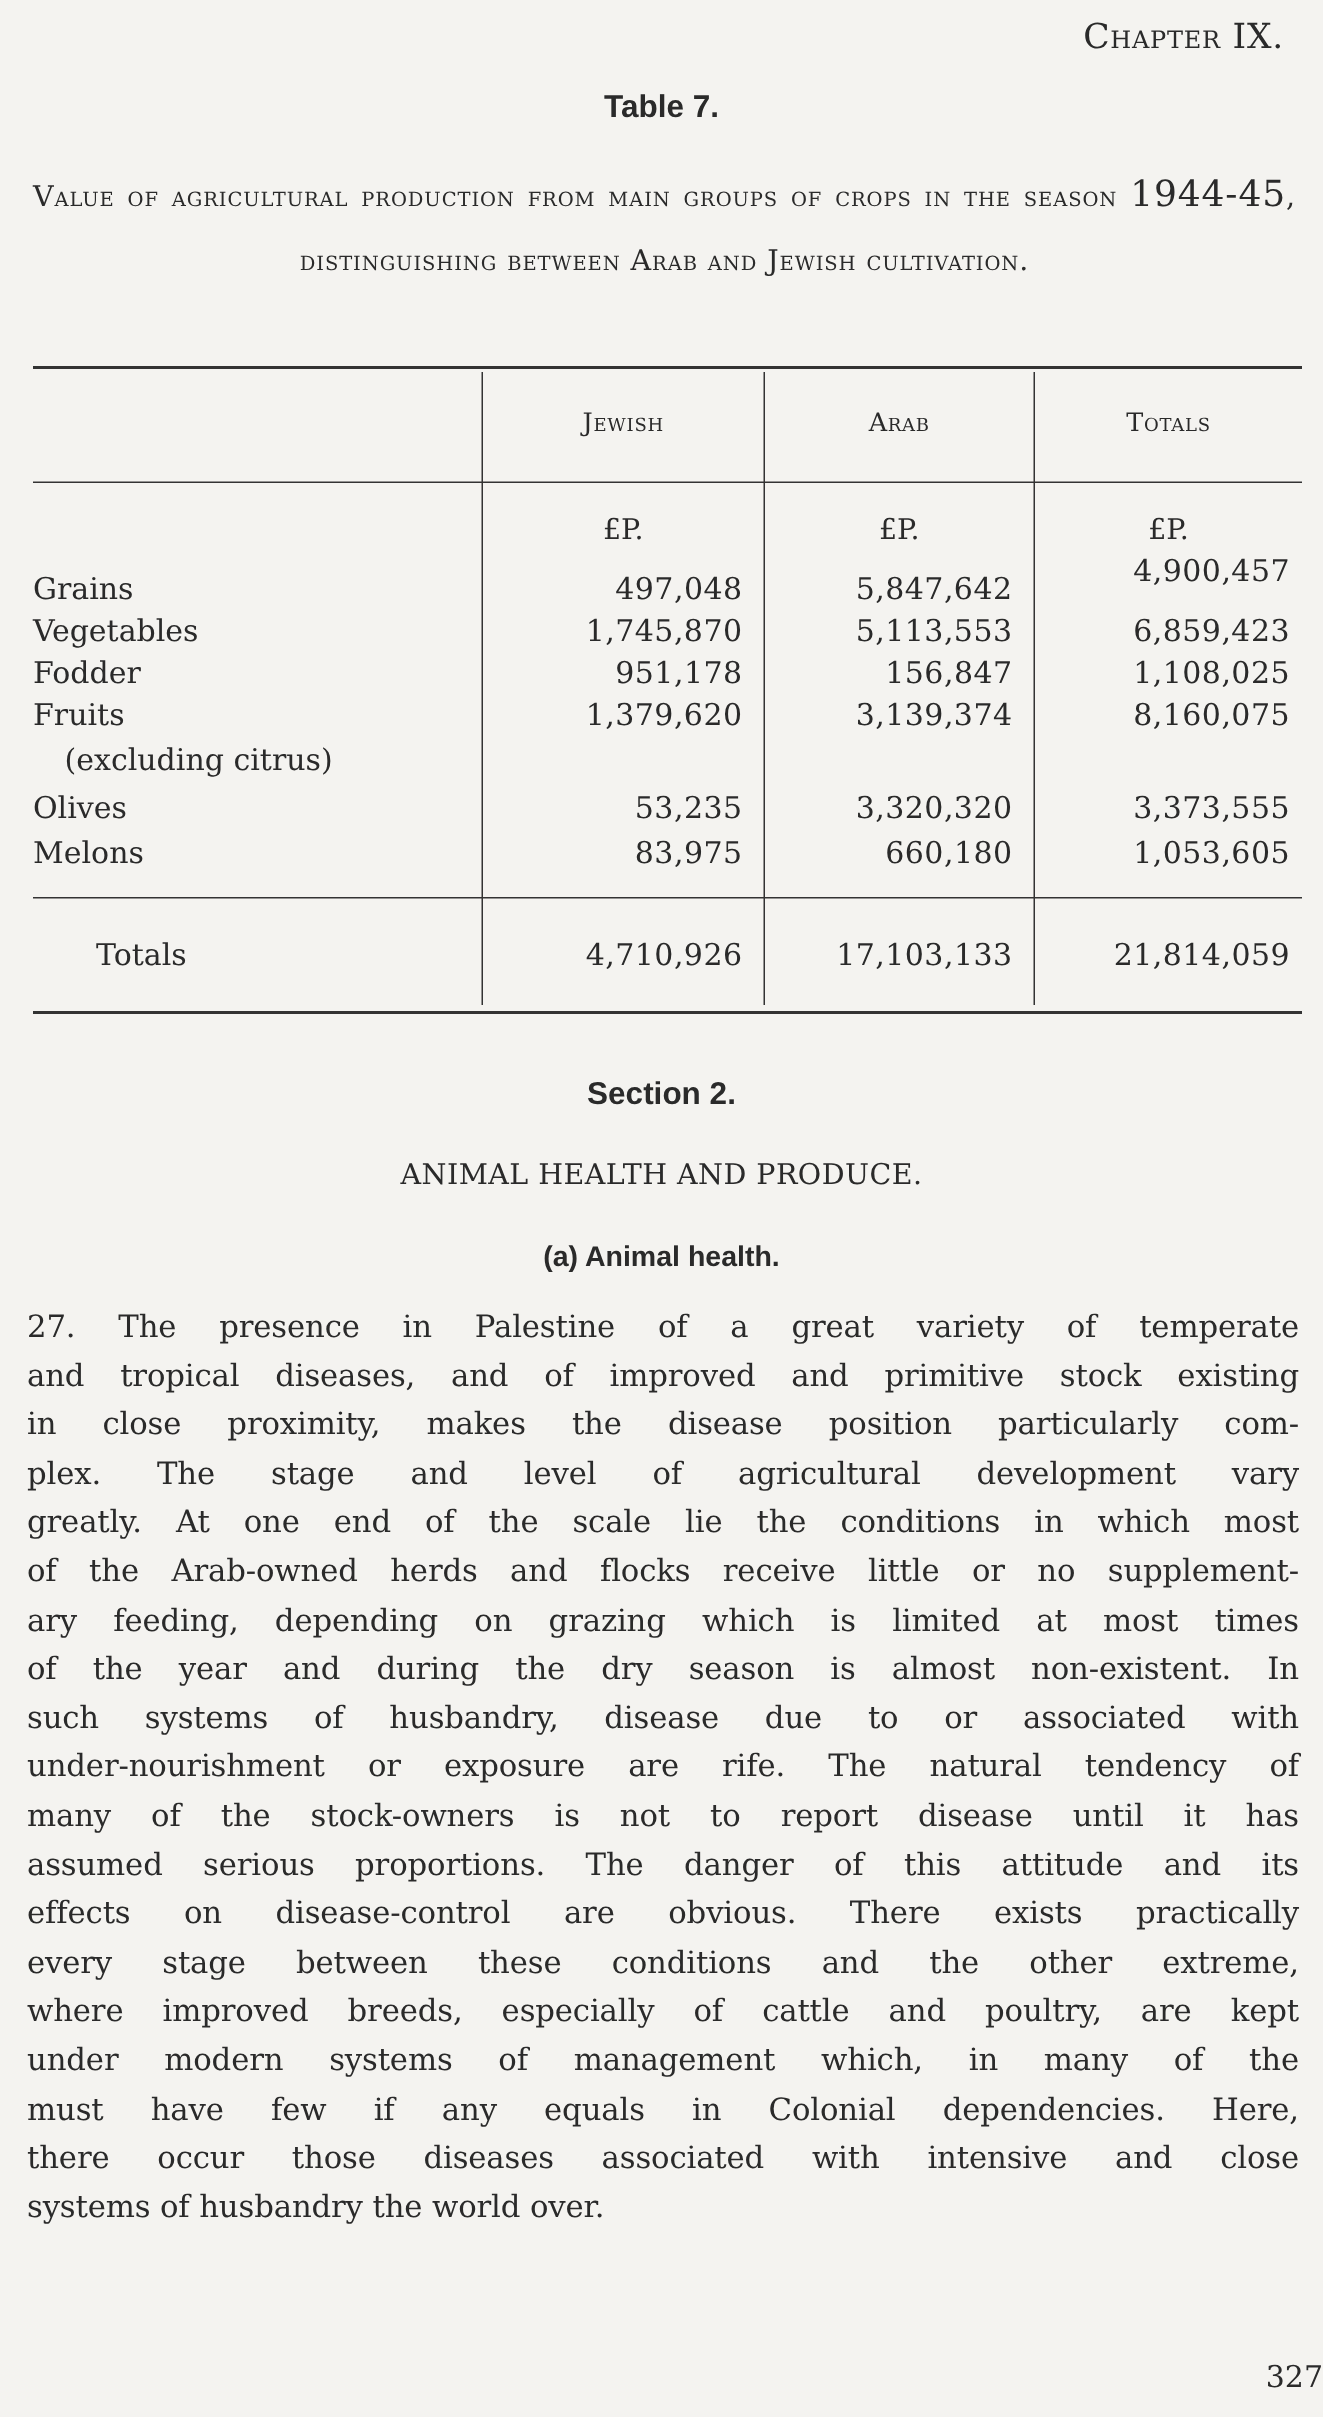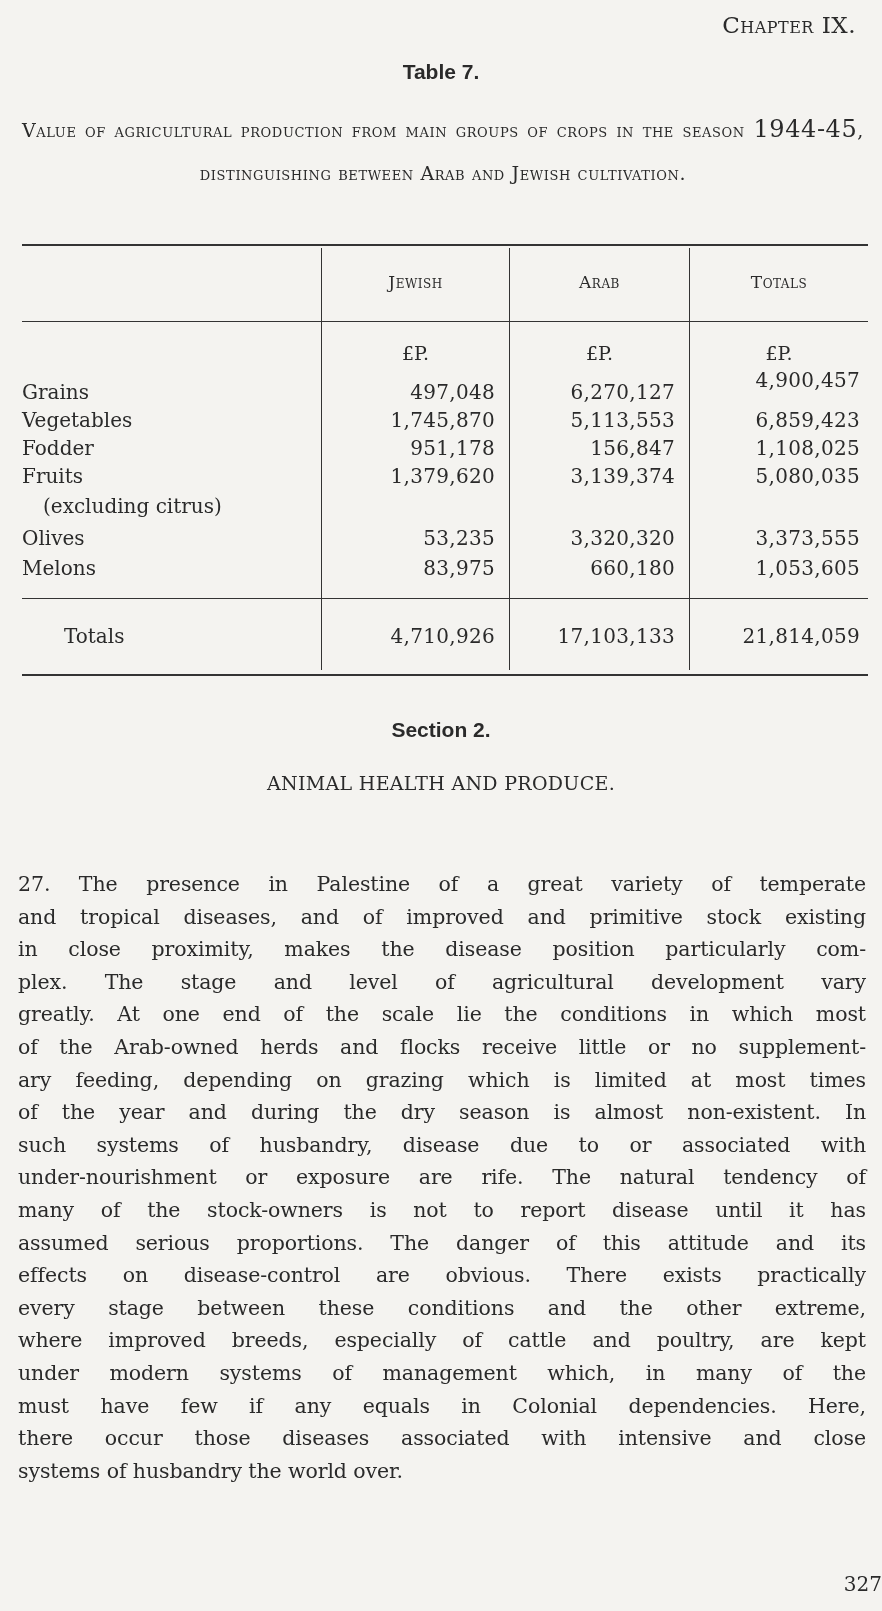--- a/index.html
+++ b/index.html
@@ -84,41 +84,41 @@
     <div class="colhead" style="left:488px;width:179px;top:28px">Arab</div>
     <div class="colhead" style="left:668px;width:178px;top:28px">Totals</div>
 
     <div class="unit" style="left:300px;width:187px;top:98px">£P.</div>
     <div class="unit" style="left:488px;width:179px;top:98px">£P.</div>
     <div class="unit" style="left:668px;width:178px;top:98px">£P.</div>
 
     <div>
       <div class="rowlabel" style="top:136px">Grains</div>
       <div class="num" style="left:300px;width:173px;top:136px">497,048</div>
-      <div class="num" style="left:488px;width:165px;top:136px">6,270,127</div>
+      <div class="num" style="left:488px;width:165px;top:136px">5,847,642</div>
       <div class="num" style="left:668px;width:170px;top:124px">4,900,457</div>
     </div>
     <div>
       <div class="rowlabel" style="top:164px">Vegetables</div>
       <div class="num" style="left:300px;width:173px;top:164px">1,745,870</div>
       <div class="num" style="left:488px;width:165px;top:164px">5,113,553</div>
       <div class="num" style="left:668px;width:170px;top:164px">6,859,423</div>
     </div>
     <div>
       <div class="rowlabel" style="top:192px">Fodder</div>
       <div class="num" style="left:300px;width:173px;top:192px">951,178</div>
       <div class="num" style="left:488px;width:165px;top:192px">156,847</div>
       <div class="num" style="left:668px;width:170px;top:192px">1,108,025</div>
     </div>
     <div>
       <div class="rowlabel" style="top:220px">Fruits</div>
       <div class="rowlabel" style="top:250px;left:21px">(excluding citrus)</div>
       <div class="num" style="left:300px;width:173px;top:220px">1,379,620</div>
       <div class="num" style="left:488px;width:165px;top:220px">3,139,374</div>
-      <div class="num" style="left:668px;width:170px;top:220px">5,080,035</div>
+      <div class="num" style="left:668px;width:170px;top:220px">8,160,075</div>
     </div>
     <div>
       <div class="rowlabel" style="top:282px">Olives</div>
       <div class="num" style="left:300px;width:173px;top:282px">53,235</div>
       <div class="num" style="left:488px;width:165px;top:282px">3,320,320</div>
       <div class="num" style="left:668px;width:170px;top:282px">3,373,555</div>
     </div>
     <div>
       <div class="rowlabel" style="top:312px">Melons</div>
       <div class="num" style="left:300px;width:173px;top:312px">83,975</div>
@@ -128,20 +128,21 @@
     <div>
       <div class="rowlabel" style="top:380px;left:42px">Totals</div>
       <div class="num" style="left:300px;width:173px;top:380px">4,710,926</div>
       <div class="num" style="left:488px;width:165px;top:380px">17,103,133</div>
       <div class="num" style="left:668px;width:170px;top:380px">21,814,059</div>
     </div>
   </div>
 
   <div class="section-title">Section 2.</div>
   <div class="sub-title">ANIMAL HEALTH AND PRODUCE.</div>
+  <div class="sub2-title">(a) Animal health.</div>
 
   <div class="para">
     <span>27. The presence in Palestine of a great variety of temperate</span>
     <span>and tropical diseases, and of improved and primitive stock existing</span>
     <span>in close proximity, makes the disease position particularly com-</span>
     <span>plex.  The stage and level of agricultural development vary</span>
     <span>greatly.  At one end of the scale lie the conditions in which most</span>
     <span>of the Arab-owned herds and flocks receive little or no supplement-</span>
     <span>ary feeding, depending on grazing which is limited at most times</span>
     <span>of the year and during the dry season is almost non-existent.  In</span>

